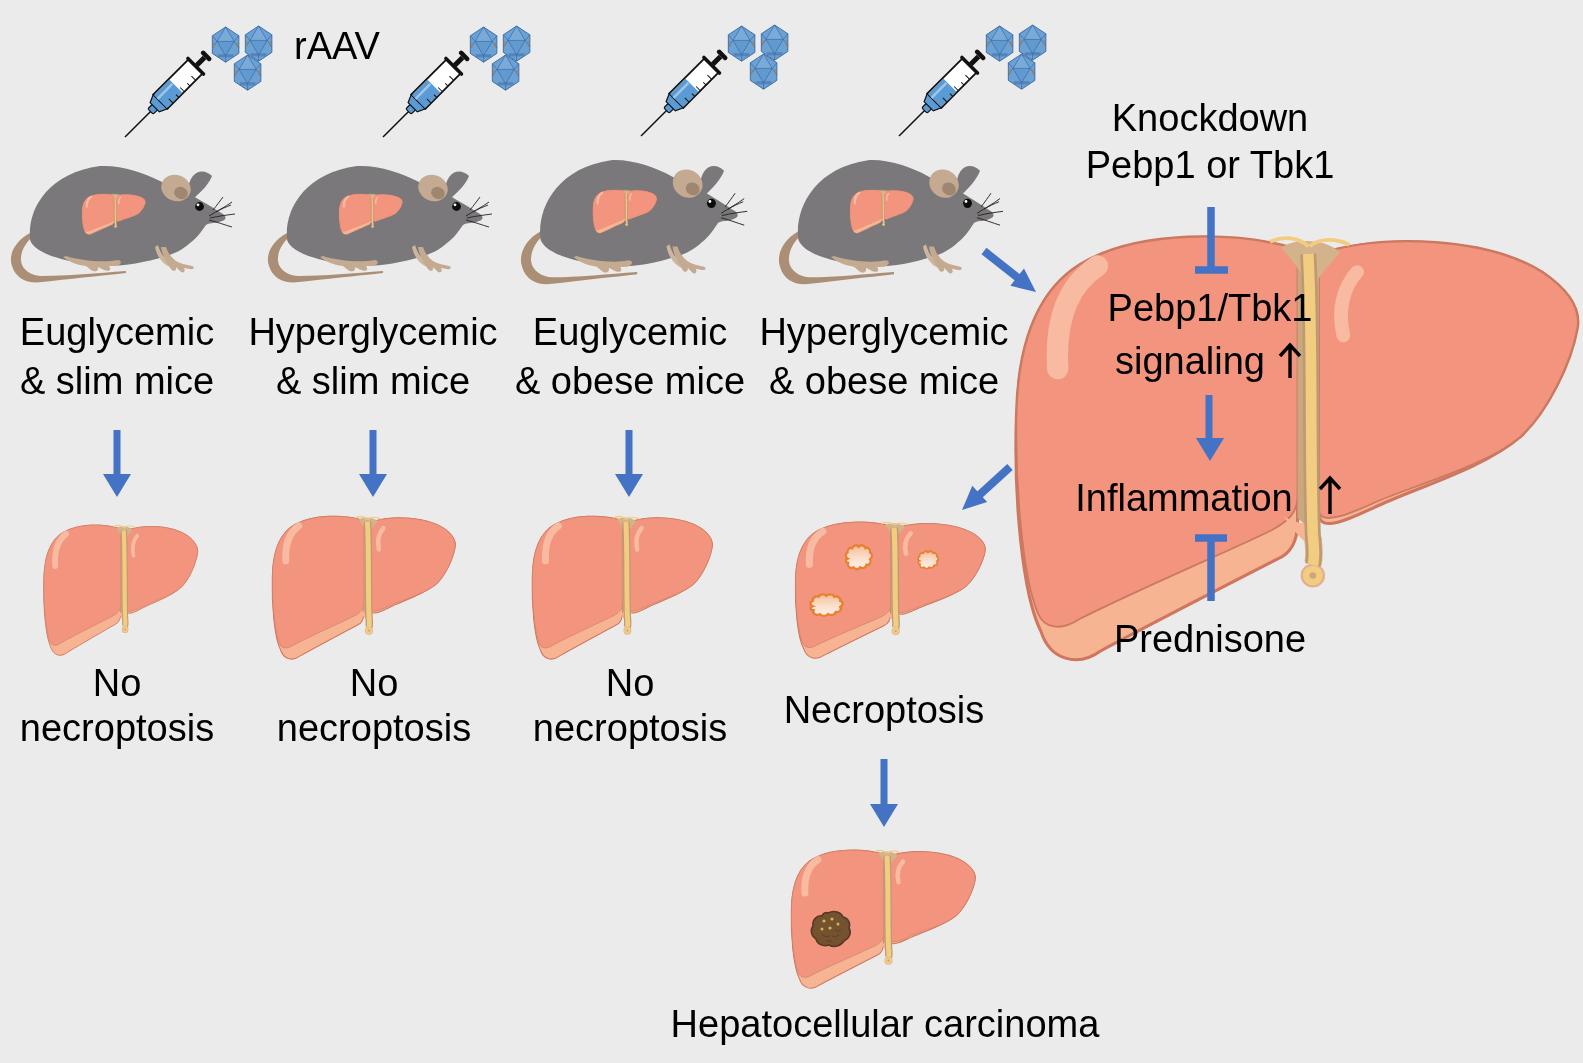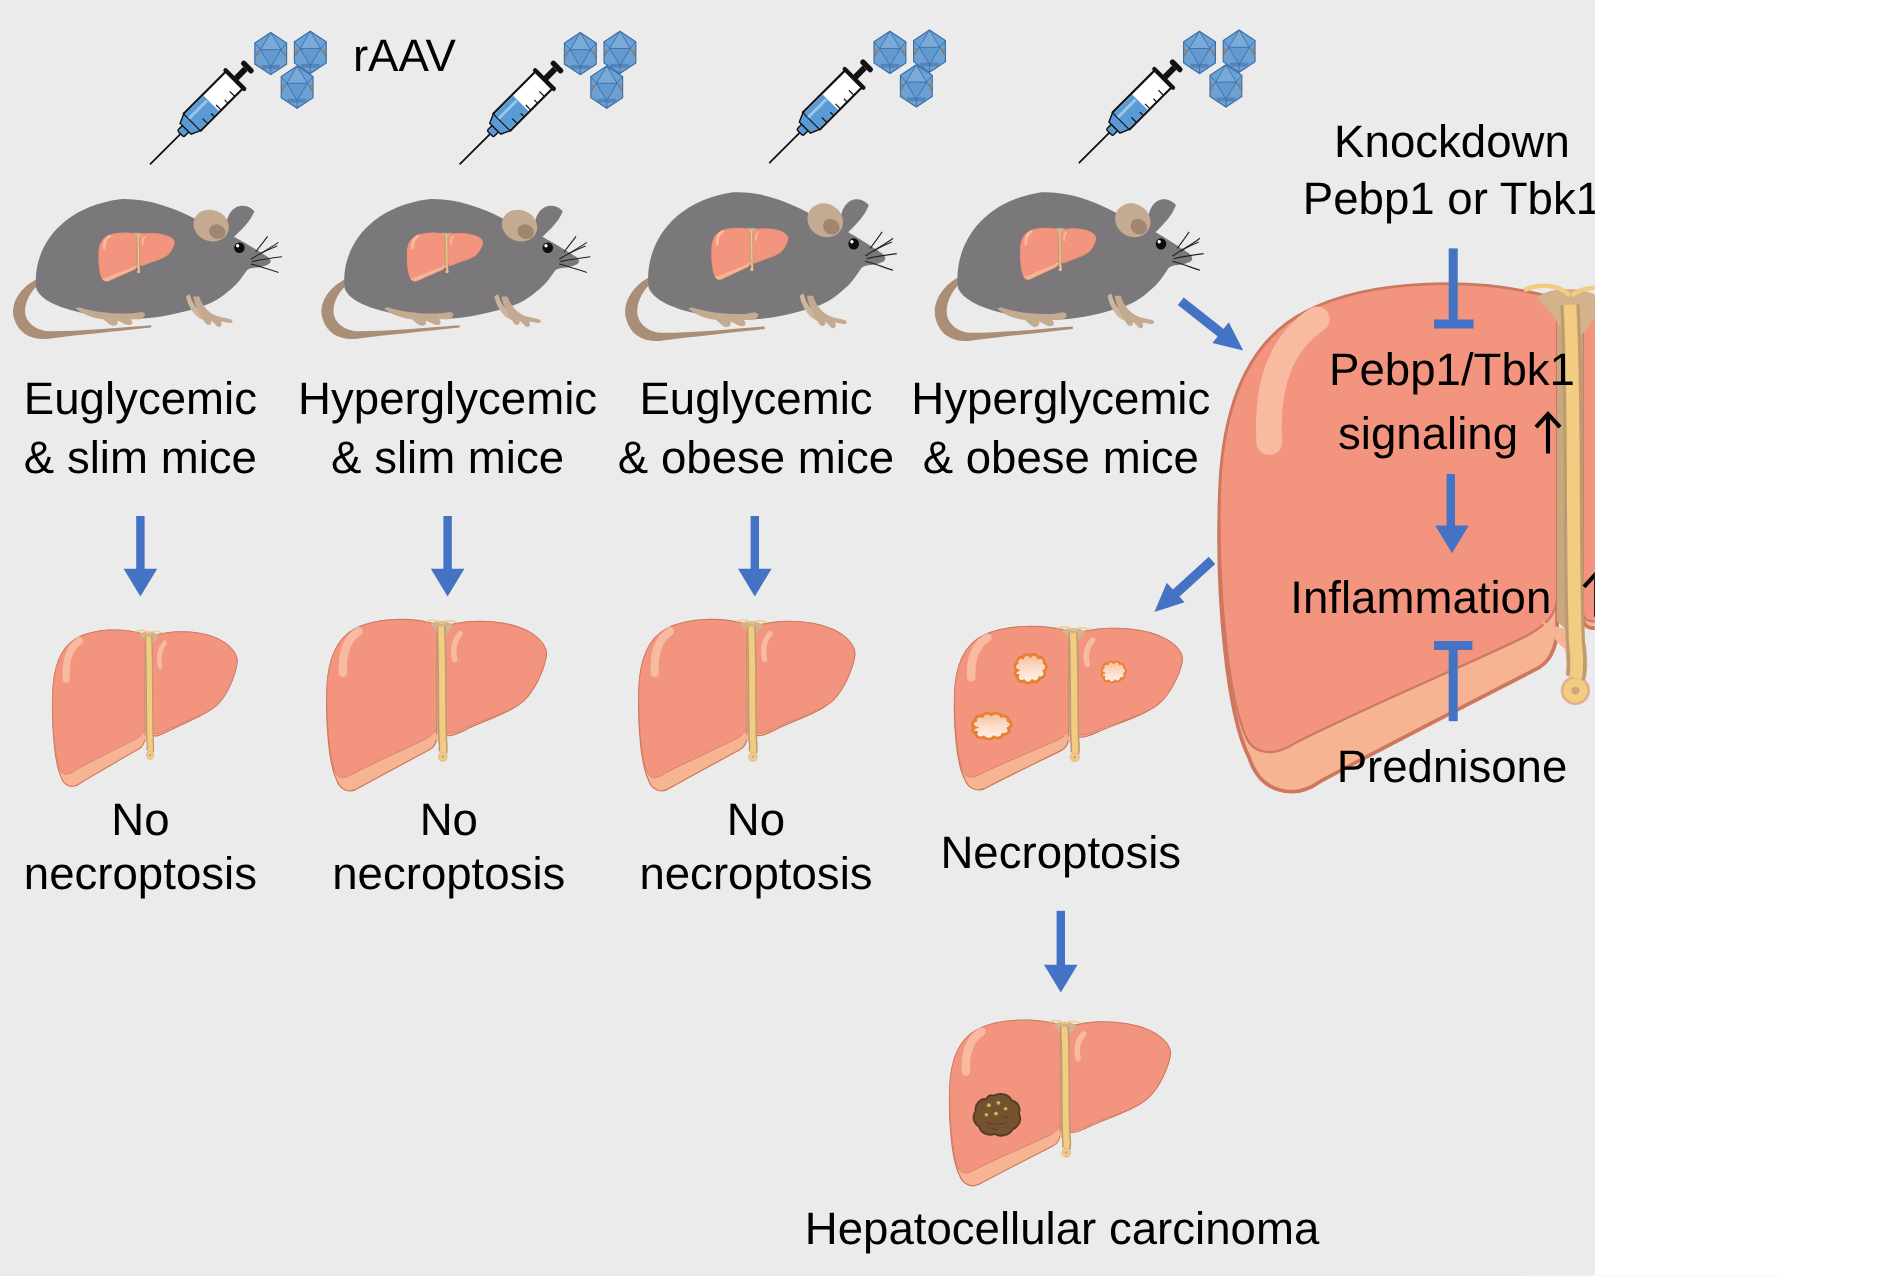--- a/index.html
+++ b/index.html
@@ -1,16 +1,16 @@
 <!DOCTYPE html>
 <html><head>
 <meta charset="utf-8">
 <style>
 html,body{margin:0;padding:0;}
-#canvas{position:relative;width:1329px;height:1063px;background:#ECEBEB;overflow:hidden;
+#canvas{position:relative;width:1583px;height:1063px;background:#ECEBEB;overflow:hidden;
 font-family:"Liberation Sans", sans-serif;}
 svg{position:absolute;left:0;top:0;}
 text{fill:#000;font-family:"Liberation Sans", sans-serif;font-size:38px;}
 .ligd{stroke-width:var(--ld,15px);}
 .ligg{stroke-width:var(--lg,10px);}
 </style>
 </head>
 <body>
 <div id="canvas">
 <svg width="1583" height="1063" viewBox="0 0 1583 1063">

